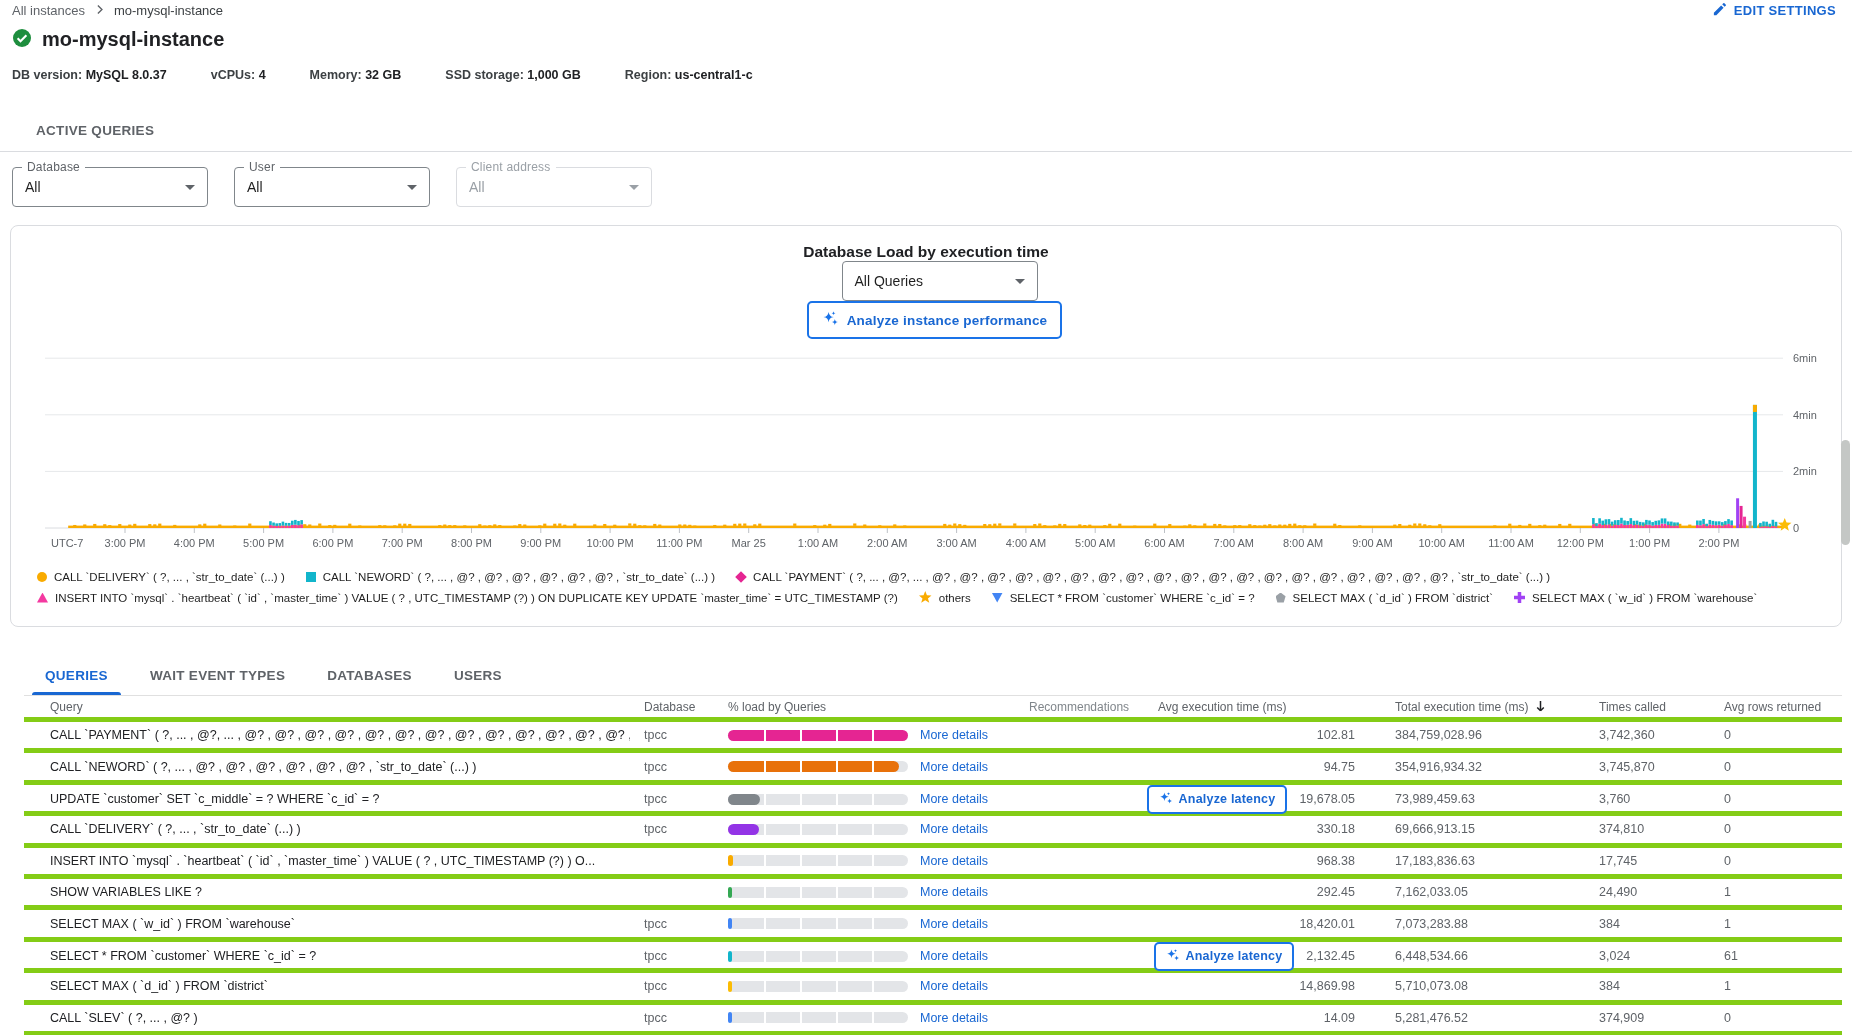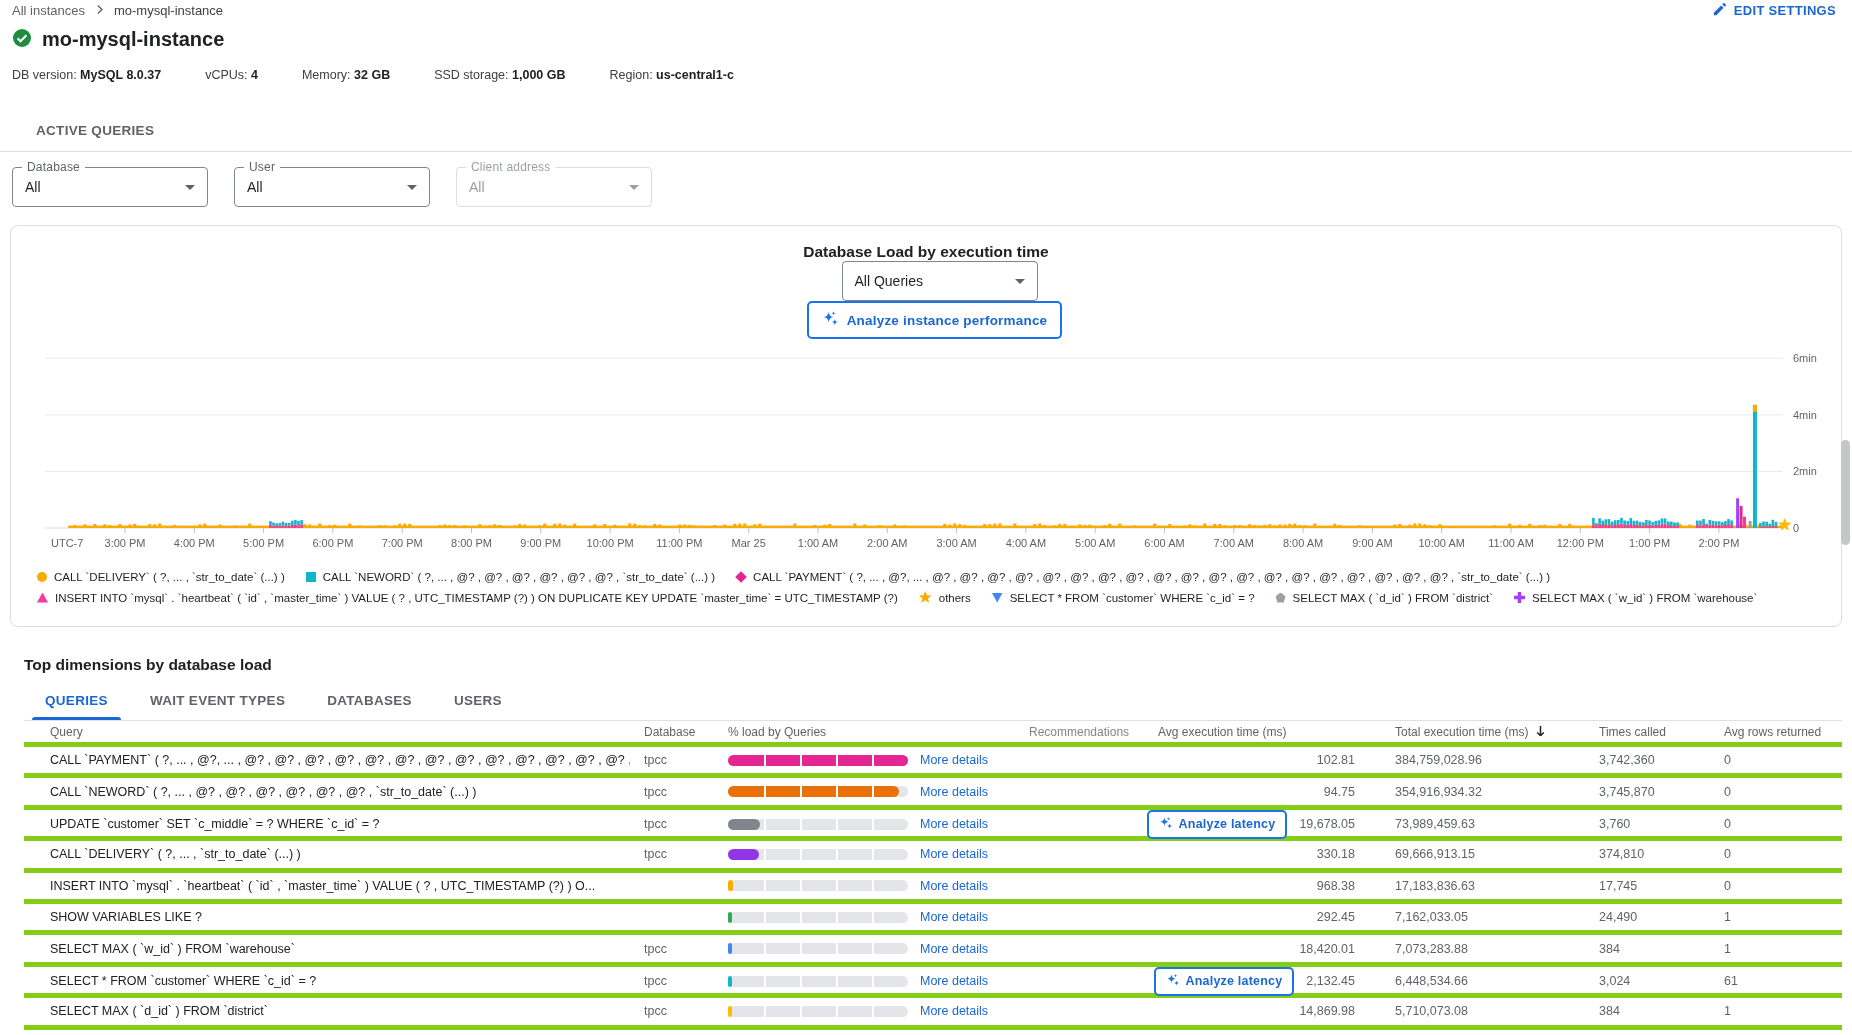--- a/index.html
+++ b/index.html
@@ -14,21 +14,21 @@
   
   .topbar { display:flex; justify-content:space-between; align-items:center; padding:2px 16px 0 12px; }
   .breadcrumb { display:flex; align-items:center; gap:8px; font-size:13px; }
   .bc-root { color:#5f6368; cursor:pointer; }
   .bc-cur { color:#3c4043; }
   .edit-settings { display:flex; align-items:center; gap:7px; color:#1967d2; font-weight:bold; font-size:13px; letter-spacing:.3px; cursor:pointer; }
 
   .title-row { display:flex; align-items:center; gap:10px; padding:9px 12px 0; }
   .title-row h1 { font-size:20px; font-weight:bold; color:#202124; margin:0; }
 
-  .meta-row { display:flex; gap:44px; padding:17px 12px 0; font-size:12.5px; color:#3c4043; }
+  .meta-row { display:flex; gap:44px; padding:17px 12px 0; font-size:12.5px; color:#3c4043;font-weight:bold; }
   .meta-row b { color:#202124; }
 
   
   .tabs { display:flex; border-bottom:1px solid #dadce0; padding-left:12px; margin-top:27px; }
   .tab { position:relative; height:42px; display:flex; align-items:center; padding:0 24px; font-size:13.5px; font-weight:bold; letter-spacing:.3px; color:#5f6368; cursor:pointer; }
   .tab.active { color:#1967d2; }
   .tab.active::after { content:""; position:absolute; left:8px; right:8px; bottom:0; height:3px; background:#1967d2; border-radius:3px 3px 0 0; }
 
   
   .filter-row { display:flex; align-items:center; padding:15px 16px 18px 12px; }
@@ -556,21 +556,20 @@
         </div>
         <div class="legend-item">
           <span class="mk plus" style="background: rgb(161, 66, 244);"></span>
           <span class="txt">SELECT MAX ( `w_id` ) FROM `warehouse`</span>
         </div>
       </div>
     </div>
 </div>
 
 <div class="dims">
-  <h2>Top dimensions by database load</h2>
   <div class="dim-tabs" id="dim-tabs">
       <div class="tab active">QUERIES</div>
       <div class="tab">WAIT EVENT TYPES</div>
       <div class="tab">DATABASES</div>
       <div class="tab">USERS</div>
     </div>
   <div class="tbl">
     <div class="trow thead" id="thead">
         <div class="c-query"><span>Query</span></div>
         <div class="c-db"><span>Database</span></div>

